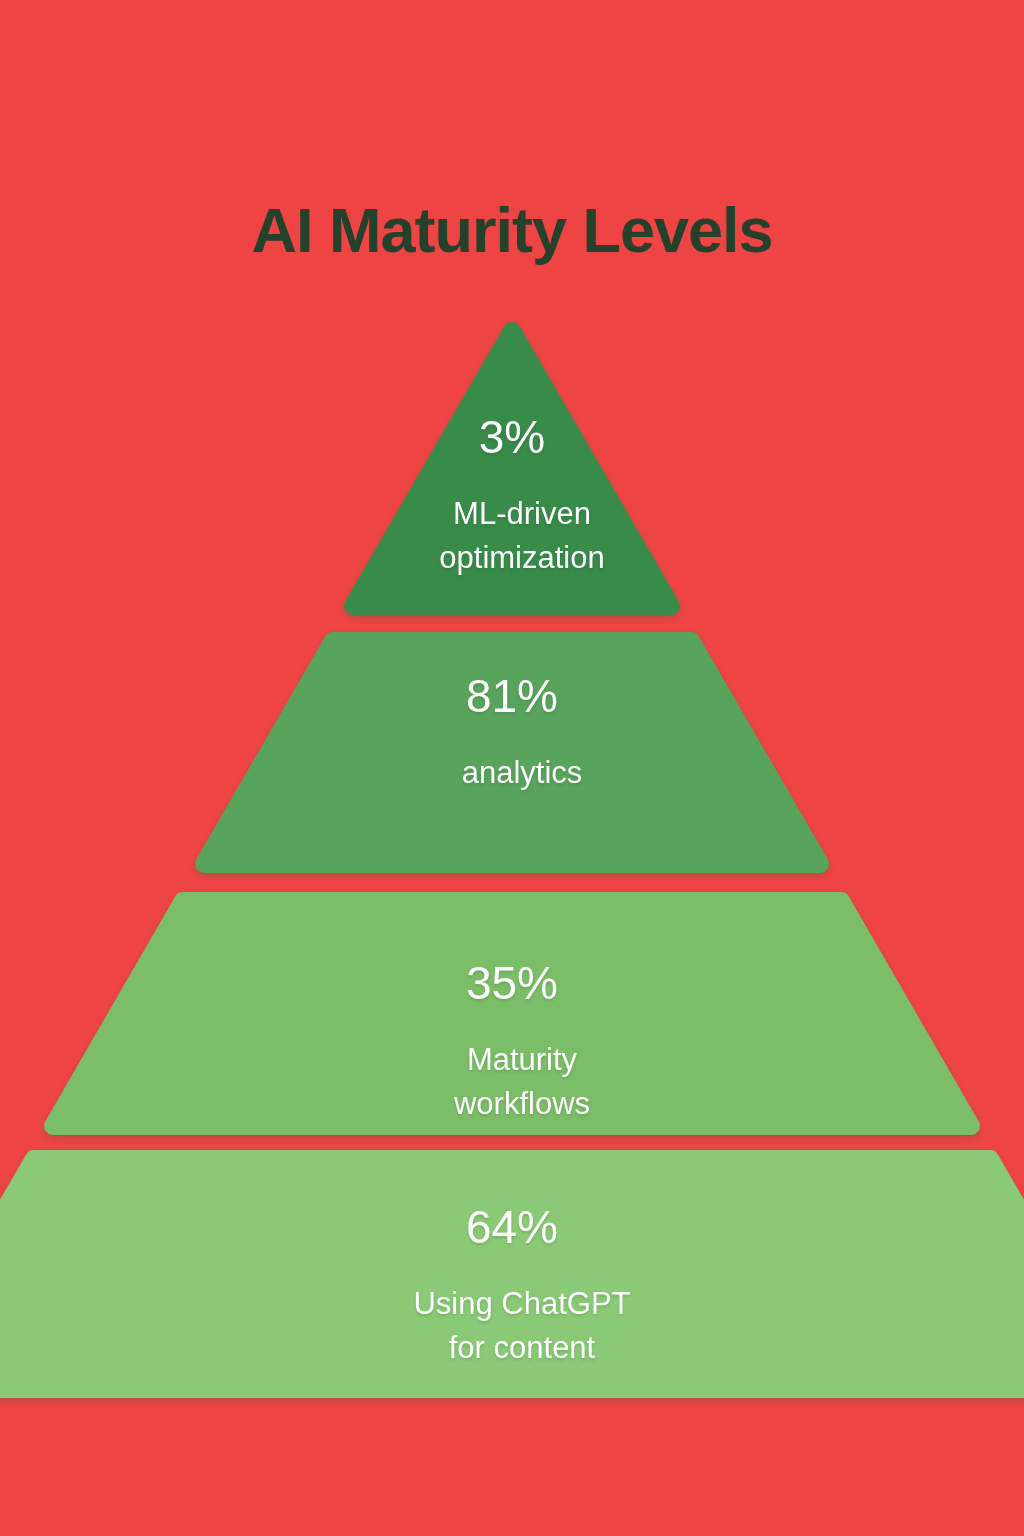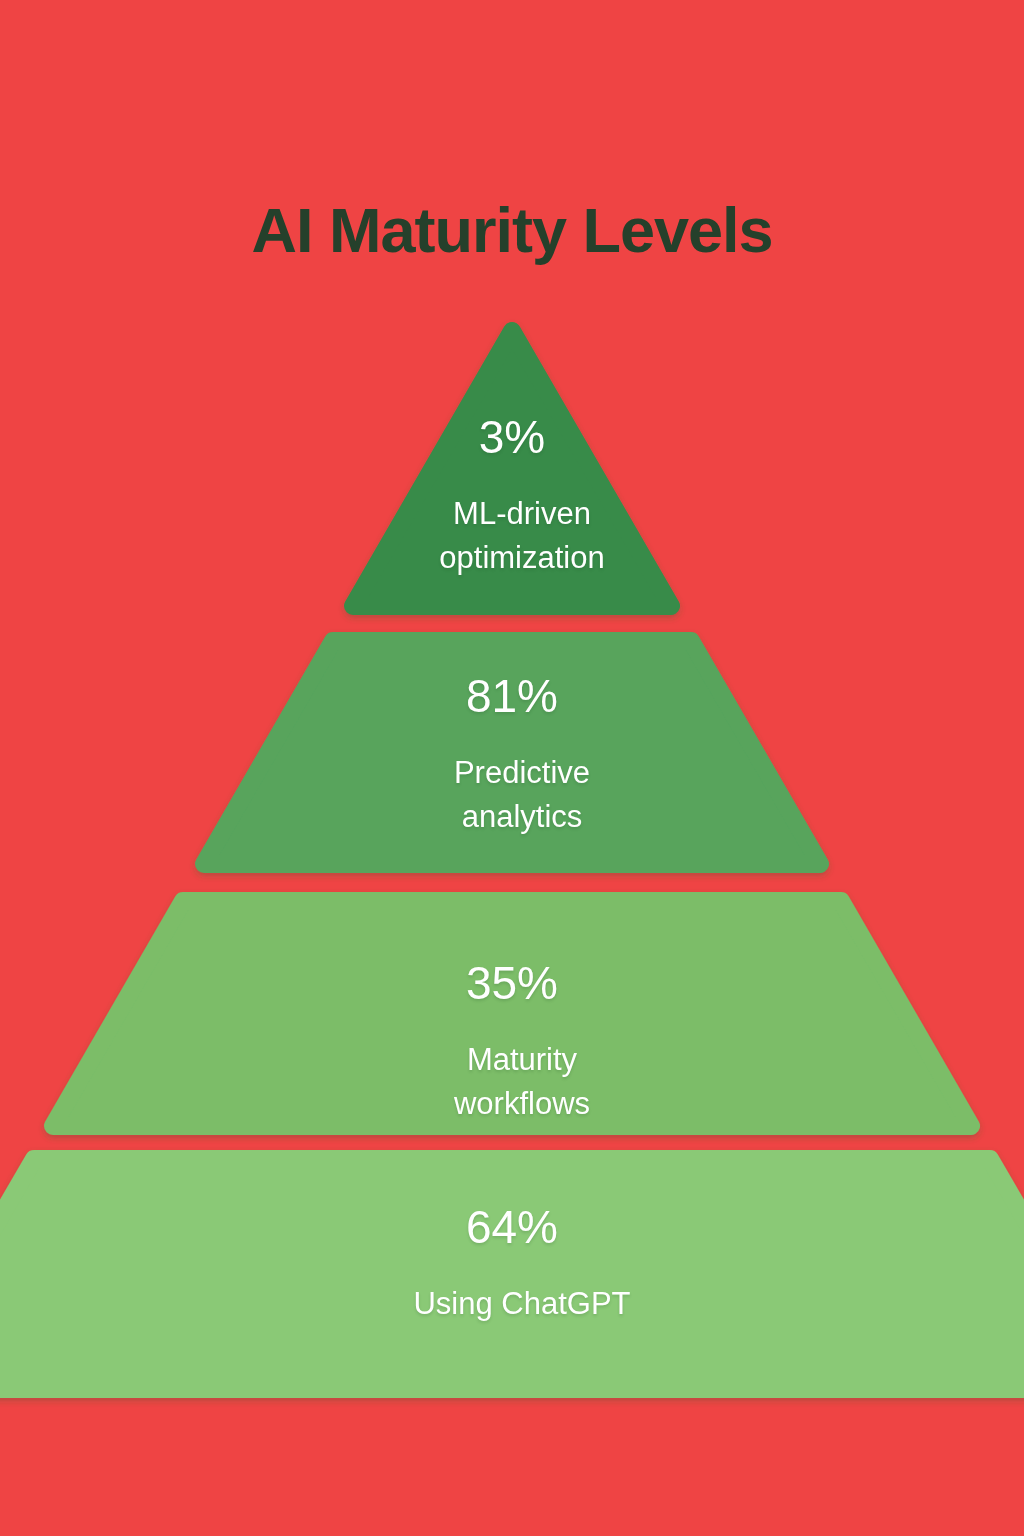--- a/index.html
+++ b/index.html
@@ -86,33 +86,33 @@
     <div class="pct">3%</div>
     <div class="lbl">
       <div>ML-driven</div>
       <div>optimization</div>
     </div>
   </div>
 
   <div class="tier-text t2">
     <div class="pct">81%</div>
     <div class="lbl">
-      <div>Predictive</div>
       <div>analytics</div>
     </div>
   </div>
 
   <div class="tier-text t3">
     <div class="pct">35%</div>
     <div class="lbl">
       <div>Maturity</div>
       <div>workflows</div>
     </div>
   </div>
 
   <div class="tier-text t4">
     <div class="pct">64%</div>
     <div class="lbl">
       <div>Using ChatGPT</div>
+      <div>for content</div>
     </div>
   </div>
 
 </div>
 
 </body></html>

